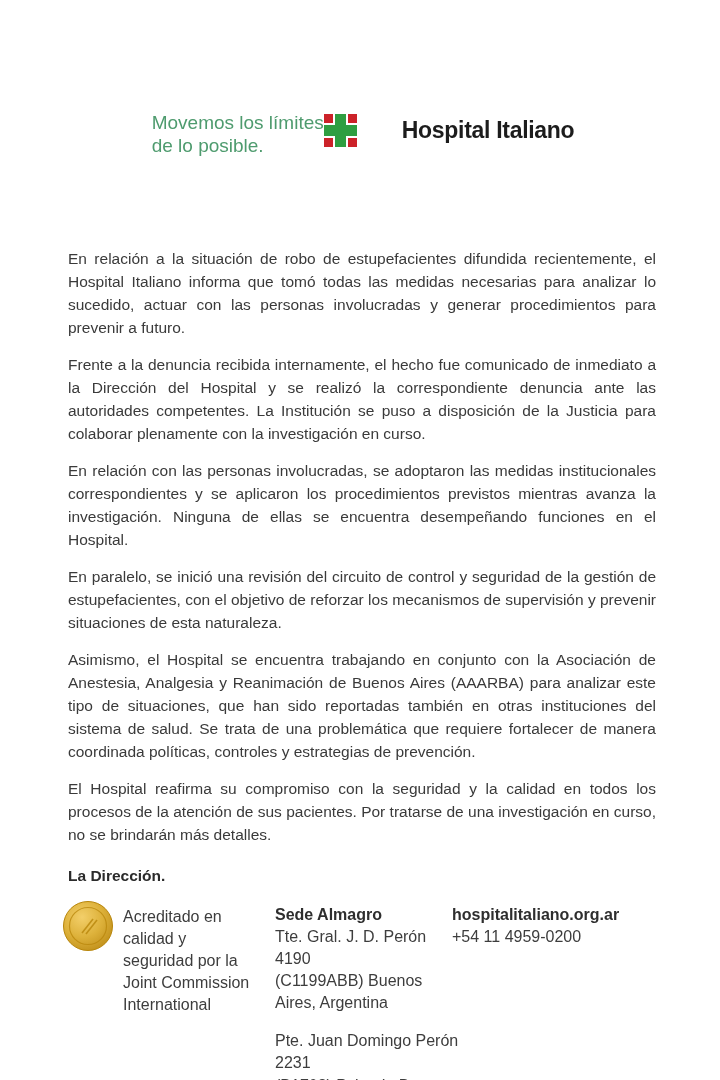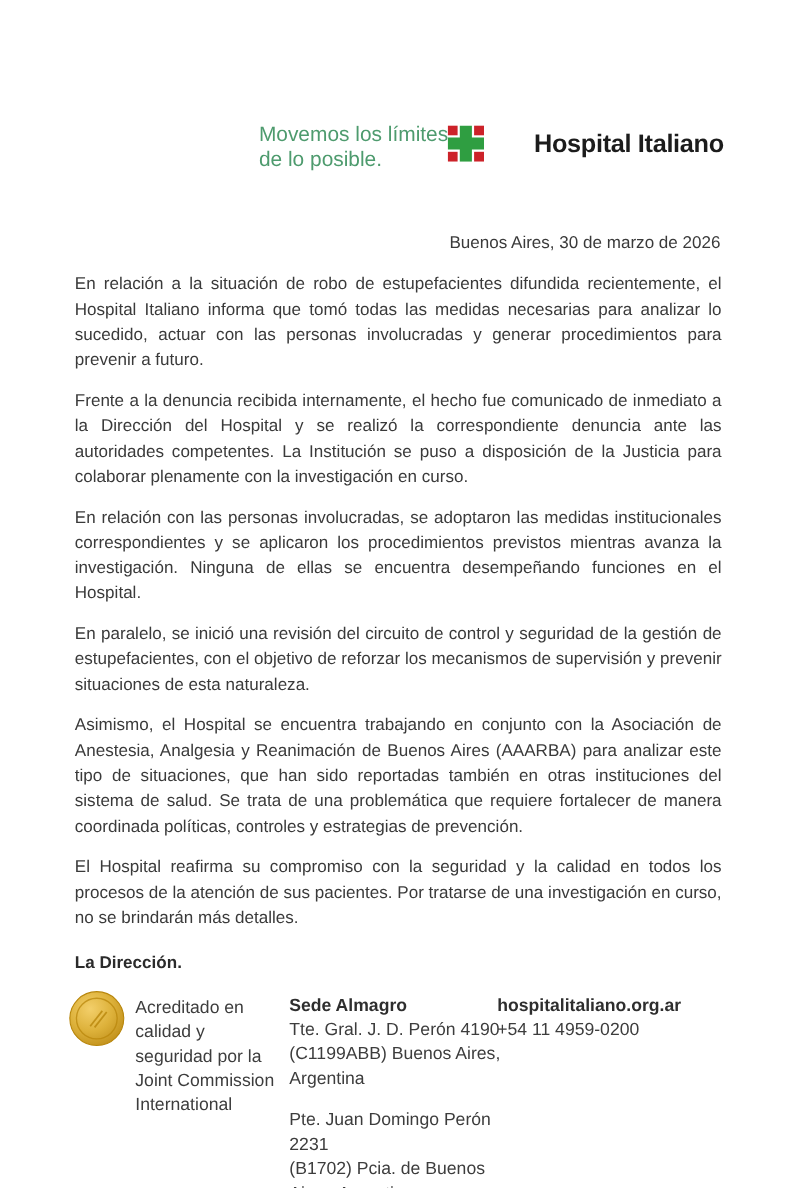--- a/index.html
+++ b/index.html
@@ -13,21 +13,21 @@
     color: #3a3a3a;
     overflow: hidden;
   }
   
   .header {
     position: absolute;
     top: 112px;
     left: 68px;
     right: 62px;
     display: flex;
-    justify-content: flex-end;
+    justify-content: center;
     align-items: flex-start;
   }
   .tagline {
     color: #4e9b6e;
     font-size: 19px;
     line-height: 1.2;
     font-weight: normal;
   }
   .logo {
     display: flex;
@@ -86,21 +86,21 @@
   .footer-col-accreditation {
     position: absolute;
     left: 0; top: 2px;
     display: flex;
     gap: 9px;
     width: 196px;
   }
   .seal { width: 52px; height: 52px; flex: 0 0 auto; display: block; }
   .accreditation-text { padding-top: 6px; }
   .footer-col-locations { position: absolute; left: 201px; top: 6px; width: 200px; }
-  .location-block { margin-bottom: 16px; }
+  .location-block { margin-bottom: 16px; margin-left: 12px; }
   .location-name { font-weight: bold; color: #2e2e2e; }
   .footer-col-contact { position: absolute; left: 390px; top: 6px; }
   .website { font-weight: bold; color: #2e2e2e; }
 </style>
 </head>
 <body>
 
 <div class="page">
 
   <div class="header">
@@ -113,21 +113,20 @@
         <path d="M11 0 h11 v11 h11 v11 h-11 v11 h-11 v-11 h-11 v-11 h11 z" fill="#2f9e41"></path>
         <rect x="0" y="0" width="9" height="9" fill="#cc2229"></rect>
         <rect x="24" y="0" width="9" height="9" fill="#cc2229"></rect>
         <rect x="0" y="24" width="9" height="9" fill="#cc2229"></rect>
         <rect x="24" y="24" width="9" height="9" fill="#cc2229"></rect>
       </svg>
       <span class="logo-text">Hospital Italiano</span>
     </div>
   </div>
 
-  <div class="dateline">Buenos Aires, 30 de marzo de 2026</div>
 
   <div class="body-text">
     <p class="para">En relación a la situación de robo de estupefacientes difundida recientemente, el Hospital Italiano informa que tomó todas las medidas necesarias para analizar lo sucedido, actuar con las personas involucradas y generar procedimientos para prevenir a futuro.</p>
     <p class="para">Frente a la denuncia recibida internamente, el hecho fue comunicado de inmediato a la Dirección del Hospital y se realizó la correspondiente denuncia ante las autoridades competentes. La Institución se puso a disposición de la Justicia para colaborar plenamente con la investigación en curso.</p>
     <p class="para">En relación con las personas involucradas, se adoptaron las medidas institucionales correspondientes y se aplicaron los procedimientos previstos mientras avanza la investigación. Ninguna de ellas se encuentra desempeñando funciones en el Hospital.</p>
     <p class="para">En paralelo, se inició una revisión del circuito de control y seguridad de la gestión de estupefacientes, con el objetivo de reforzar los mecanismos de supervisión y prevenir situaciones de esta naturaleza.</p>
     <p class="para">Asimismo, el Hospital se encuentra trabajando en conjunto con la Asociación de Anestesia, Analgesia y Reanimación de Buenos Aires (AAARBA) para analizar este tipo de situaciones, que han sido reportadas también en otras instituciones del sistema de salud. Se trata de una problemática que requiere fortalecer de manera coordinada políticas, controles y estrategias de prevención.</p>
     <p class="para">El Hospital reafirma su compromiso con la seguridad y la calidad en todos los procesos de la atención de sus pacientes. Por tratarse de una investigación en curso, no se brindarán más detalles.</p>
     <div class="signature">La Dirección.</div>
   </div>

